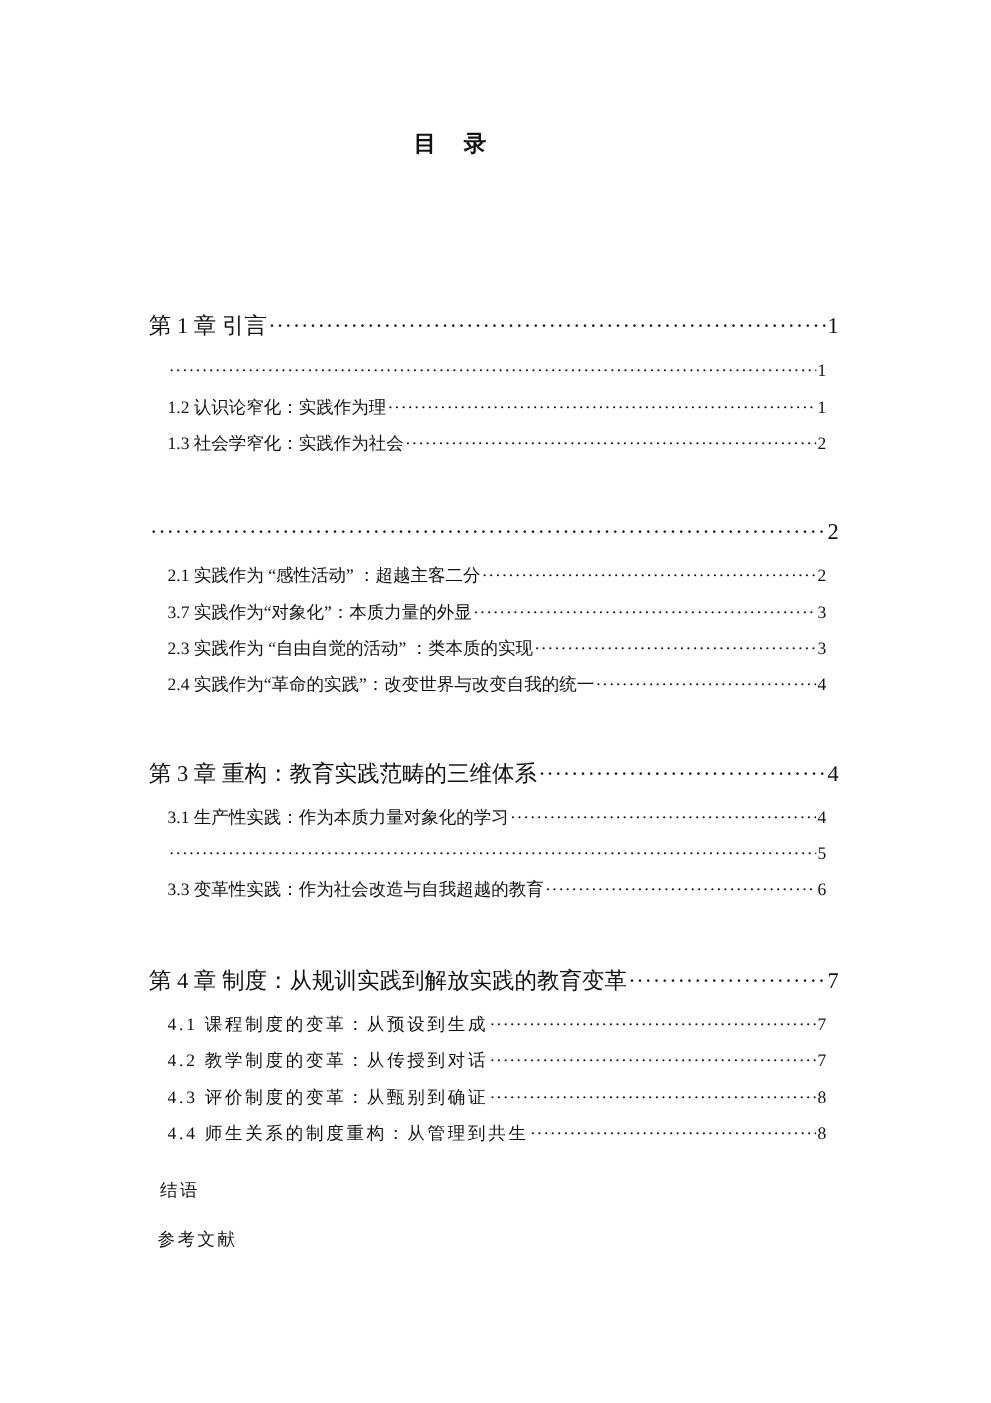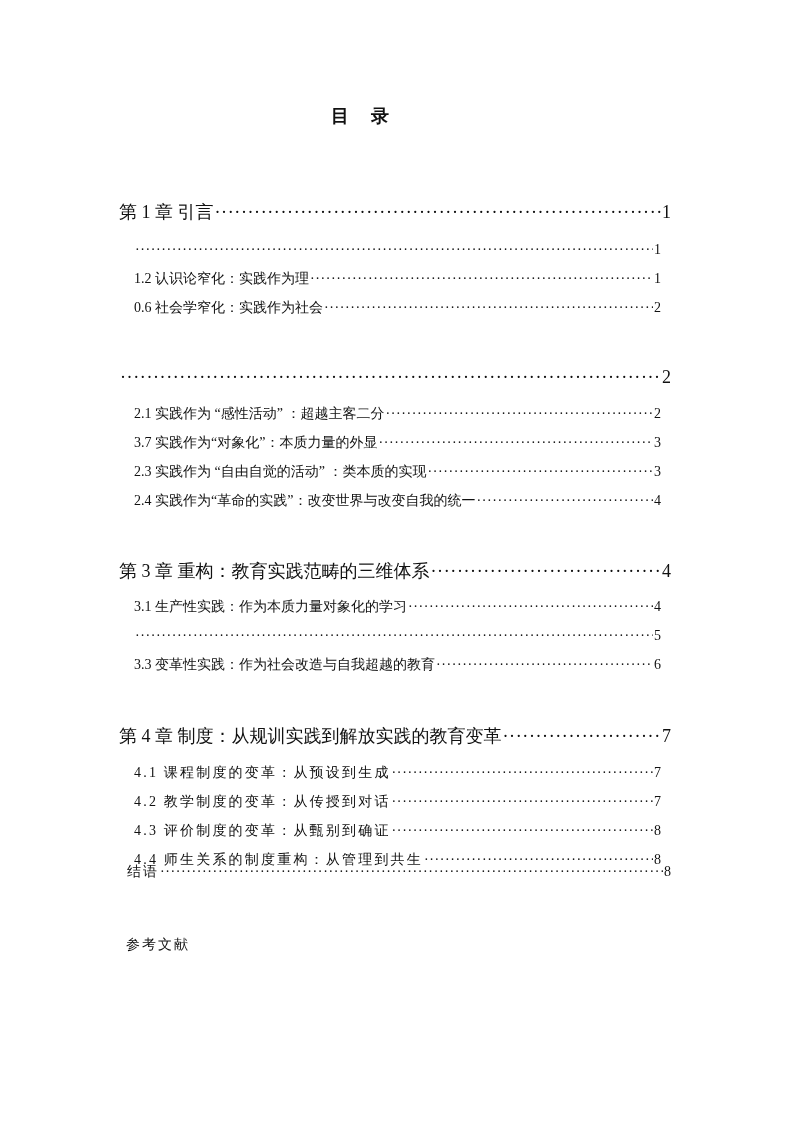--- a/index.html
+++ b/index.html
@@ -27,20 +27,21 @@
       letter-spacing: 0px;
       line-height: 24px;
     }
     .page-title .gap { display: inline-block; width: 22px; }
     .toc-line {
       position: absolute;
       display: flex;
       align-items: baseline;
       white-space: nowrap;
       overflow: hidden;
+      margin-top: 48px;
     }
     .toc-line .label { flex: 0 0 auto; }
     .toc-line .leader {
       flex: 1 1 auto;
       overflow: hidden;
       white-space: nowrap;
       margin: 0 1px;
       letter-spacing: 0px;
     }
     .toc-line .leader::before {
@@ -86,21 +87,21 @@
 <div class="toc-line section" style="top:240px">
   <span class="leader"></span>
   <span class="page">1</span>
 </div>
 <div class="toc-line section" style="top:269px">
   <span class="label">1.2 认识论窄化：实践作为理</span>
   <span class="leader"></span>
   <span class="page">1</span>
 </div>
 <div class="toc-line section" style="top:298px">
-  <span class="label">0.6 社会学窄化：实践作为社会</span>
+  <span class="label">1.3 社会学窄化：实践作为社会</span>
   <span class="leader"></span>
   <span class="page">2</span>
 </div>
 
 <div class="toc-line chapter" style="top:365px">
   <span class="leader"></span>
   <span class="page">2</span>
 </div>
 <div class="toc-line section" style="top:404px">
   <span class="label">2.1 实践作为 “感性活动” ：超越主客二分</span>
@@ -162,21 +163,21 @@
   <span class="label">4.3 评价制度的变革：从甄别到确证</span>
   <span class="leader"></span>
   <span class="page">8</span>
 </div>
 <div class="toc-line section spaced" style="top:850px">
   <span class="label">4.4 师生关系的制度重构：从管理到共生</span>
   <span class="leader"></span>
   <span class="page">8</span>
 </div>
 
-<div class="toc-line end" style="top:862px; left:127px; width:544px;">
+<div class="toc-line end" style="top:896px; left:127px; width:544px;flex-direction:column;">
   <span class="label">结语</span>
   <span class="leader"></span>
   <span class="page">8</span>
 </div>
 <div class="toc-line end" style="top:935px; left:125px; width:552px;flex-direction:column;">
   <span class="label">参考文献</span>
   <span class="leader"></span>
   <span class="page">9</span>
 </div>
 

